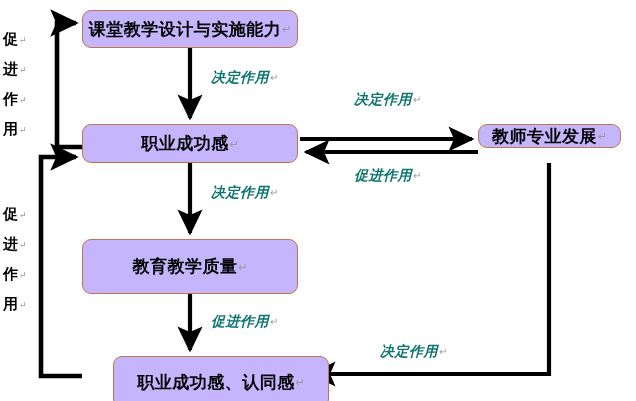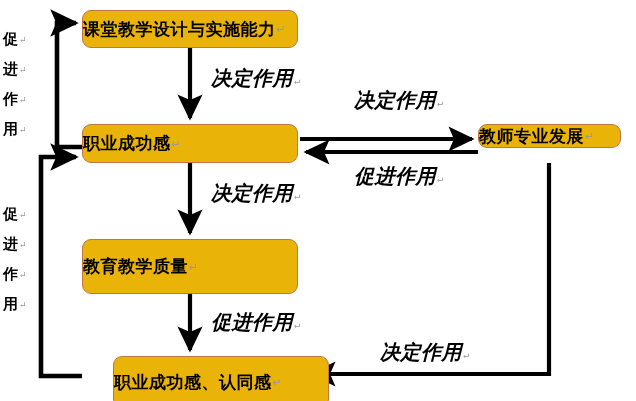--- a/index.html
+++ b/index.html
@@ -22,24 +22,24 @@
     width: 636px;
     height: 401px;
   }
 
   
   .node {
     position: absolute;
     box-sizing: border-box;
     border: 1.6px solid #C0764A;
     border-radius: 9px;
-    background: #eab308;
+    background: #c4b5fd;
     display: flex;
     align-items: center;
-    justify-content: flex-start;
+    justify-content: center;
     z-index: 3;
   }
   .node-label {
     font-family: "DejaVu Sans", "Liberation Sans", sans-serif;
     font-weight: bold;
     font-size: 17px;
     color: #000000;
     letter-spacing: 0.5px;
     white-space: nowrap;
     line-height: 1;
@@ -56,25 +56,25 @@
 
   #node-classroom { left: 82px;  top: 10px;  width: 216px; height: 38px; }
   #node-ability   { left: 82px;  top: 124px; width: 216px; height: 39px; }
   #node-quality   { left: 82px;  top: 239px; width: 216px; height: 55px; }
   #node-success   { left: 82px;  top: 356px; width: 216px; height: 52px; margin-left: 31px; }
   #node-teacher   { left: 478px; top: 124px; width: 143px; height: 24px; }
 
   
   .edge-label {
     position: absolute;
-    font-family: Liberation Mono, monospace;
+    font-family: Liberation Sans, sans-serif;
     font-weight: bold;
     font-style: italic;
-    font-size: 20px;
-    color: #000000;
+    font-size: 14px;
+    color: #0f766e;
     white-space: nowrap;
     letter-spacing: 0.5px;
     z-index: 4;
     line-height: 1;
   }
   .edge-label::after {
     content: "\21B5";
     font-weight: normal;
     font-style: normal;
     font-size: 10px;

